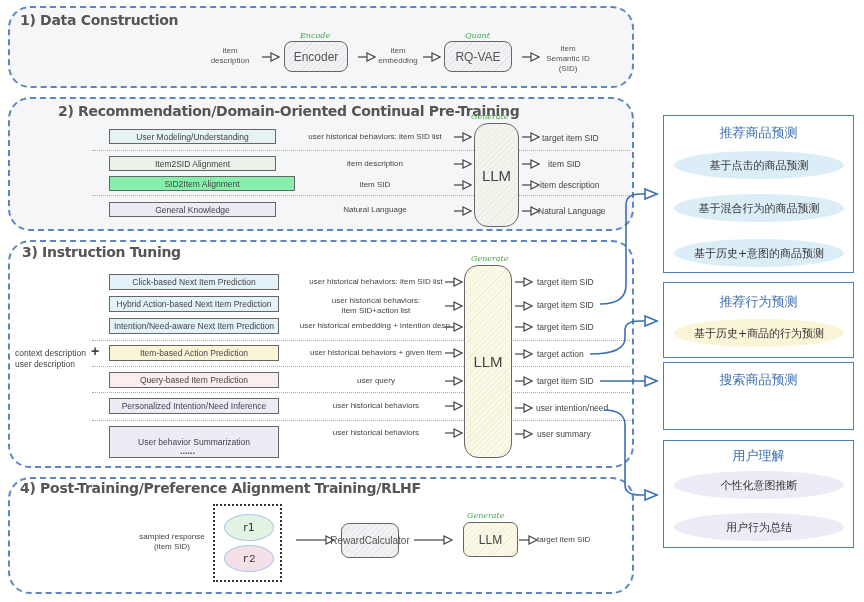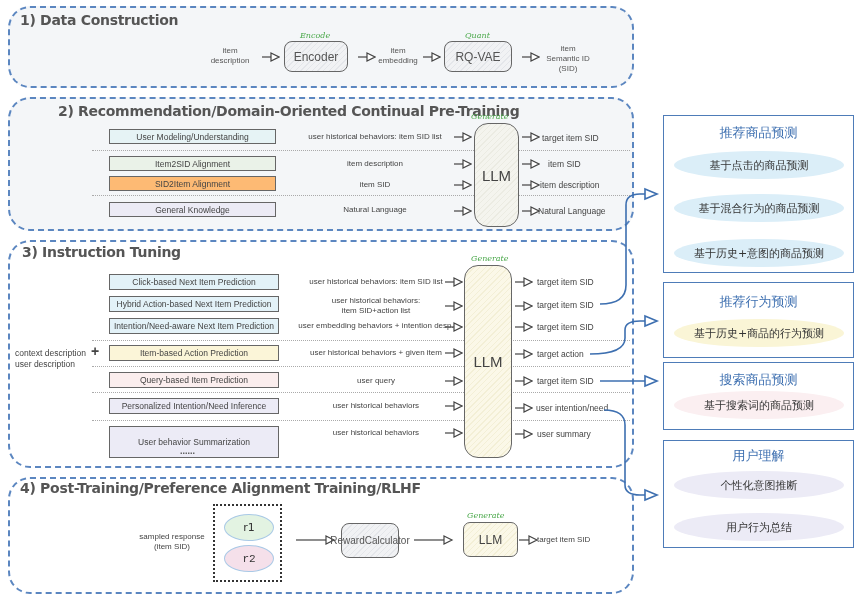--- a/index.html
+++ b/index.html
@@ -71,21 +71,21 @@
 
 <div class="dotline" style="left:92px;top:150px;width:538px;"></div>
 <div class="dotline" style="left:92px;top:195px;width:538px;"></div>
 
 <div class="task" style="left:109px;top:129px;width:167px;height:15px;background:#e6f3f5;">
   <span>User Modeling/Understanding</span>
   </div>
 <div class="task" style="left:109px;top:156px;width:167px;height:15px;background:#eaf2e8;">
   <span>Item2SID Alignment</span>
   </div>
-<div class="task" style="left:109px;top:176px;width:167px;height:15px;background:#fdba74;">
+<div class="task" style="left:109px;top:176px;width:186px;height:15px;background:#86efac;">
   <span>SID2Item Alignment</span>
   </div>
 <div class="task" style="left:109px;top:202px;width:167px;height:15px;background:#ecebf5;">
   <span>General Knowledge</span>
   </div>
 
 <div class="in-lbl" style="left:300px;top:132px;width:150px;">user historical behaviors: item SID list</div>
 <div class="in-lbl" style="left:300px;top:159px;width:150px;">item description</div>
 <div class="in-lbl" style="left:300px;top:180px;width:150px;">item SID</div>
 <div class="in-lbl" style="left:300px;top:205px;width:150px;">Natural Language</div>
@@ -158,21 +158,21 @@
   </div>
 <div class="task" style="left:109px;top:426px;width:170px;height:32px;background:#ecebf6;">
   <span>User behavior Summarization</span>
   </div>
 <div class="abs" style="left:180px;top:446px;font-size:9px;font-weight:bold;color:#555;">......</div>
 
 <div class="in-lbl" style="left:296px;top:277px;width:160px;">user historical behaviors: item SID list</div>
 <div class="in-lbl" style="left:296px;top:296px;width:160px;">
   <span>user historical behaviors:</span><br>
   <span>item SID+action list</span></div>
-<div class="in-lbl" style="left:292px;top:321px;width:168px;">user embedding behaviors + intention desp.</div>
+<div class="in-lbl" style="left:292px;top:321px;width:168px;">user historical embedding + intention desp.</div>
 <div class="in-lbl" style="left:296px;top:348px;width:160px;">user historical behaviors + given item</div>
 <div class="in-lbl" style="left:296px;top:376px;width:160px;">user query</div>
 <div class="in-lbl" style="left:296px;top:401px;width:160px;">user historical behaviors</div>
 <div class="in-lbl" style="left:296px;top:428px;width:160px;">user historical behaviors</div>
 
 <svg class="arrow" style="left:445px;top:277px;">
     <use href="#arr"></use>
   </svg>
 <svg class="arrow" style="left:445px;top:301px;">
     <use href="#arr"></use>
@@ -294,23 +294,20 @@
 
 <div class="cat" style="left:663px;top:282px;width:191px;height:76px;">
   <div class="cat-title" style="top:10px;">推荐行为预测</div>
   <div class="ell" style="left:10px;top:36px;width:170px;height:28px;background:#faf5d6;">
     <span>基于历史+商品的行为预测</span>
     </div>
 </div>
 
 <div class="cat" style="left:663px;top:362px;width:191px;height:68px;">
   <div class="cat-title" style="top:8px;">搜索商品预测</div>
-  <div class="ell" style="left:10px;top:28px;width:170px;height:28px;background:#fbeff1;">
-    <span>基于搜索词的商品预测</span>
-    </div>
 </div>
 
 <div class="cat" style="left:663px;top:440px;width:191px;height:108px;">
   <div class="cat-title" style="top:6px;">用户理解</div>
   <div class="ell" style="left:10px;top:30px;width:170px;height:28px;background:#ecebf6;">
     <span>个性化意图推断</span>
     </div>
   <div class="ell" style="left:10px;top:72px;width:170px;height:28px;background:#ecebf6;">
     <span>用户行为总结</span>
     </div>

